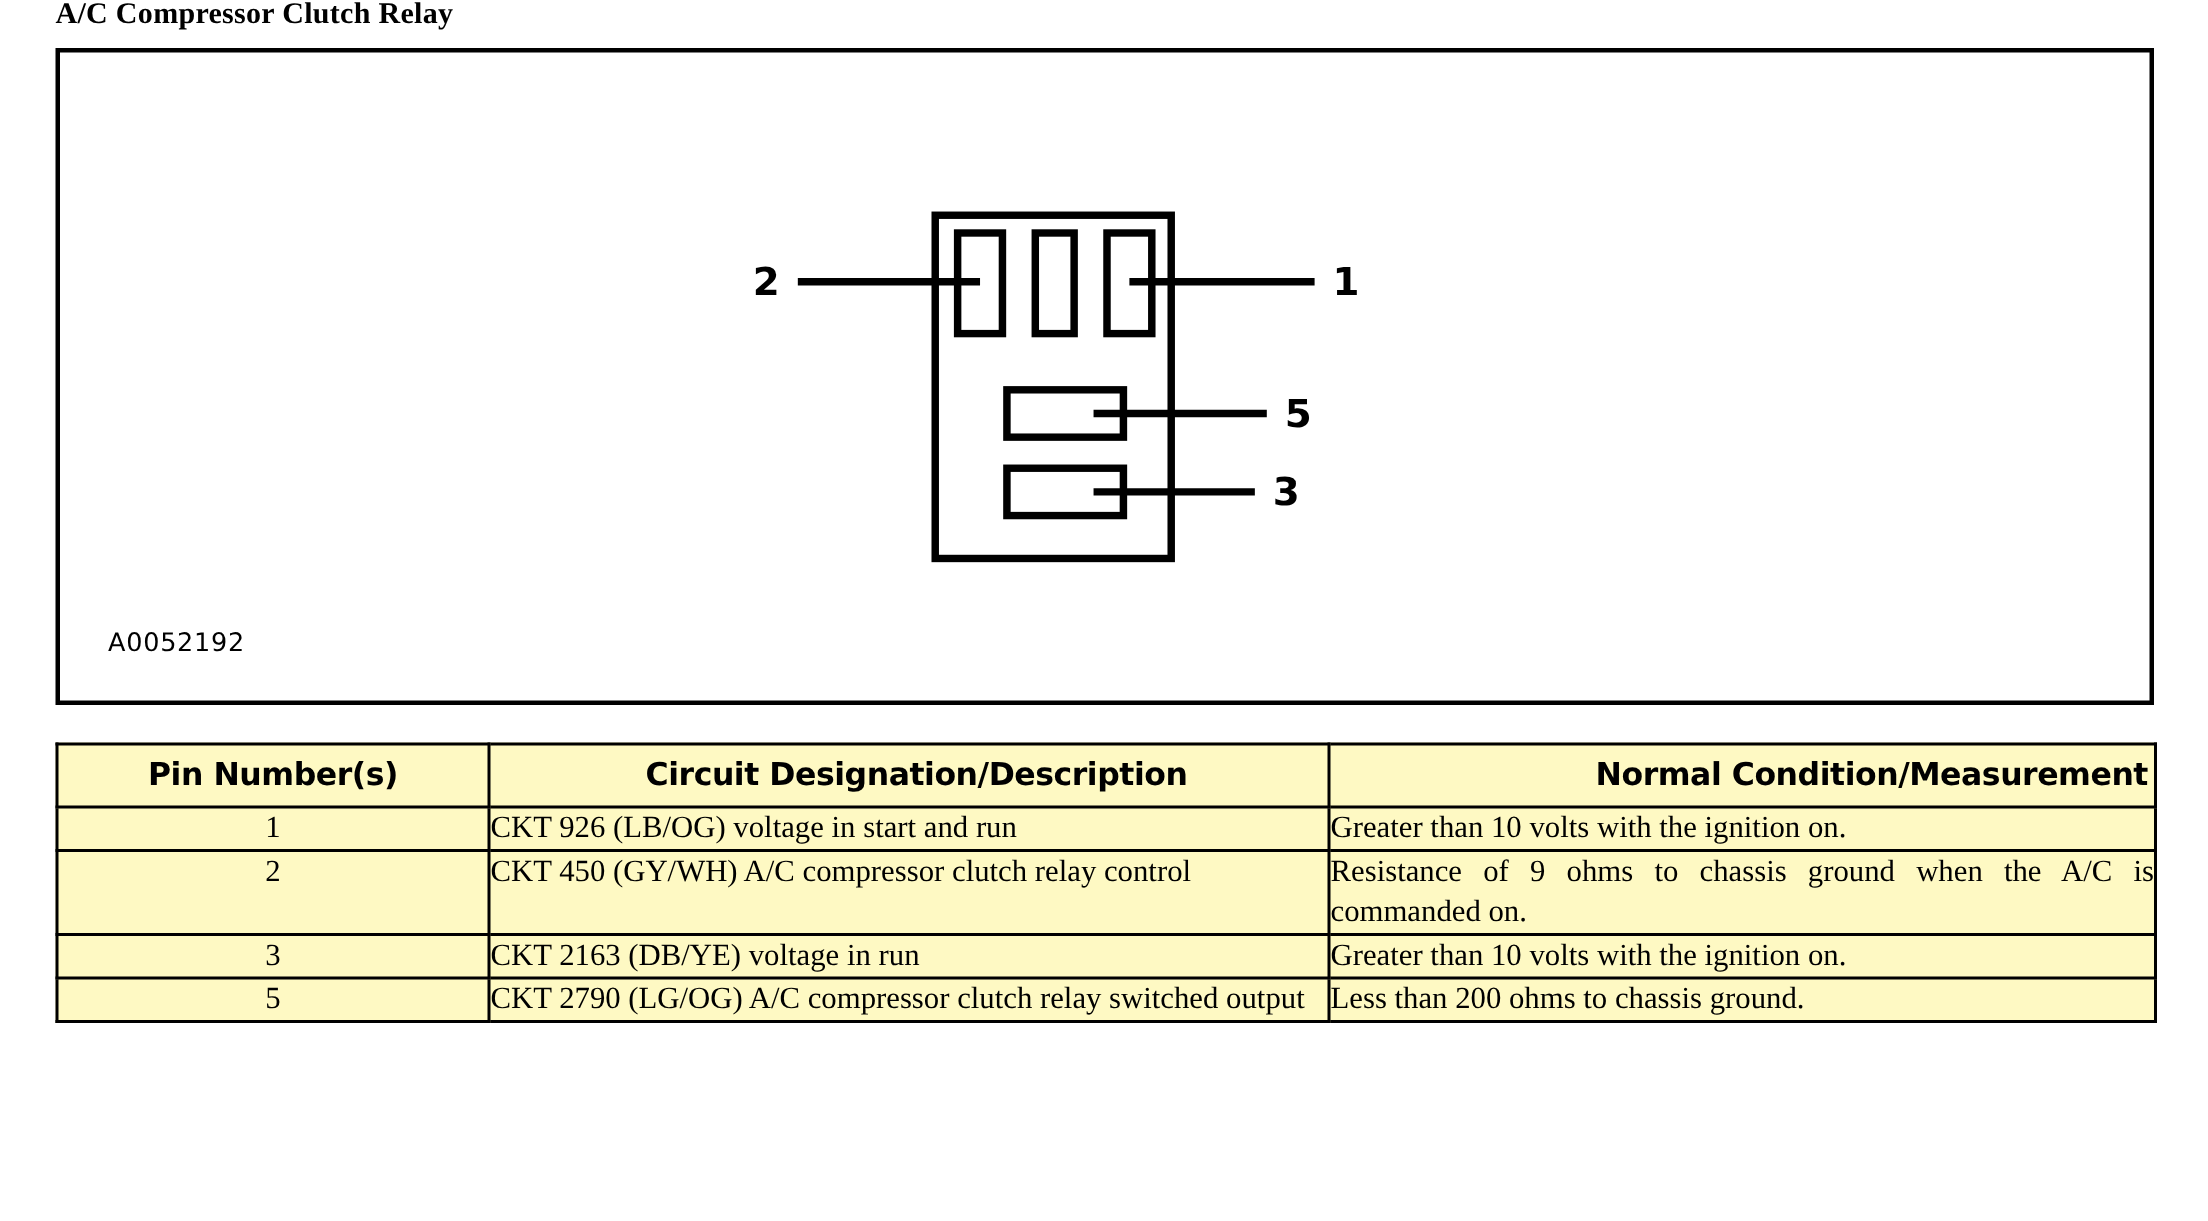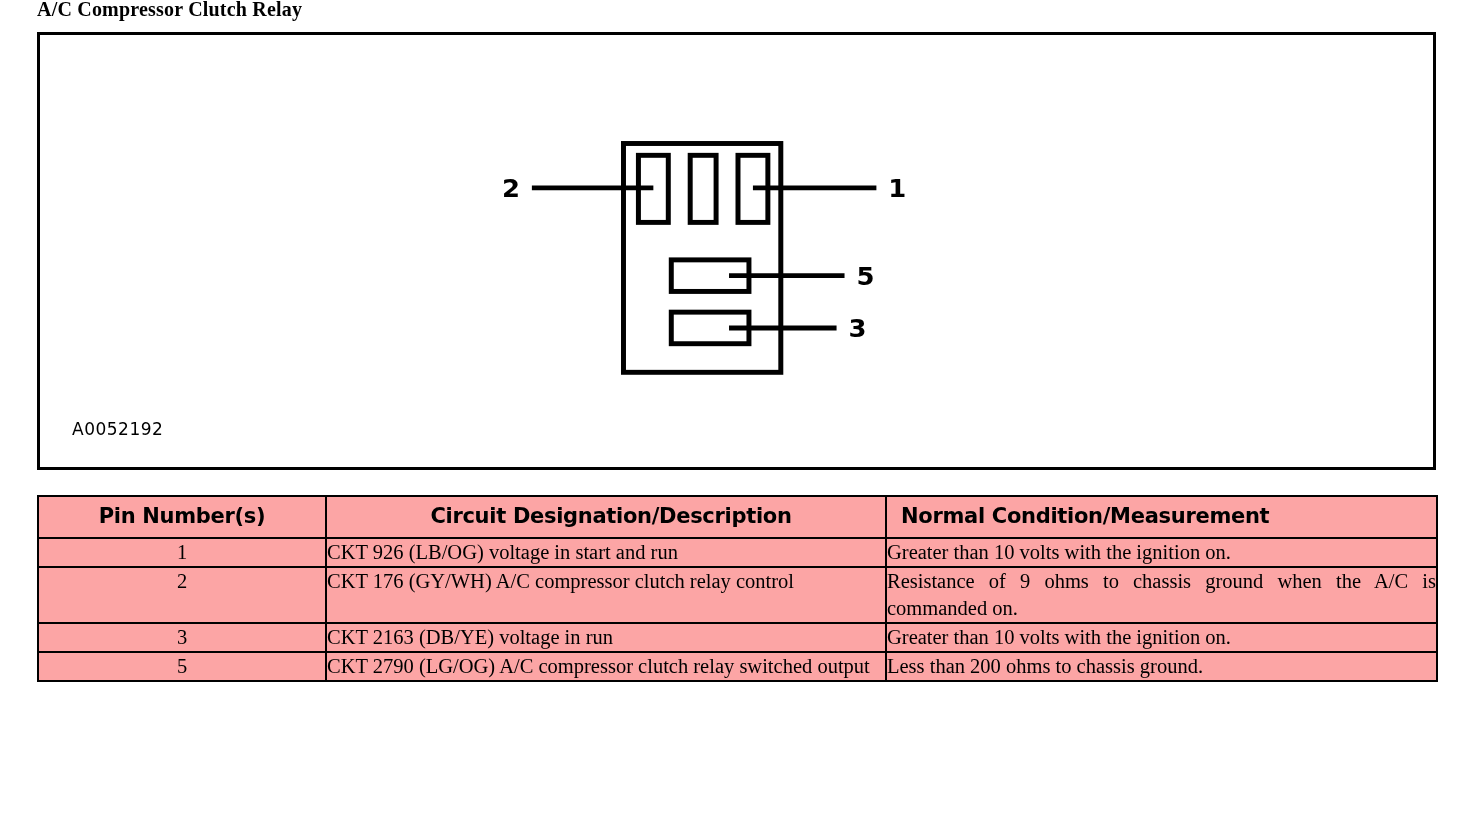--- a/index.html
+++ b/index.html
@@ -62,42 +62,42 @@
   }
 
   
   #pin-table {
     position: absolute;
     left: 37px;
     top: 495px;
     width: 1399px;
     border-collapse: collapse;
     table-layout: fixed;
-    background: #fca5a5;
+    background: #fef9c3;
   }
   #pin-table td, #pin-table th {
     border: 2px solid #000;
     padding: 0;
     vertical-align: top;
   }
   #pin-table thead th {
     font-family: "DejaVu Sans", "Liberation Sans", sans-serif;
     font-weight: bold;
     font-size: 21px;
     text-align: center;
     letter-spacing: -0.3px;
     padding: 7px 4px 9px 4px;
     vertical-align: middle;
   }
   #pin-table thead th.col-desc,
   #pin-table thead th.col-cond {
     padding-left: 14px;
   }
   #pin-table thead th.col-cond {
-    text-align: left;
+    text-align: right;
   }
   #pin-table tbody td {
     font-family: "Liberation Serif", "DejaVu Serif", serif;
     font-size: 20.5px;
     line-height: 1.32;
   }
   .cell-pin {
     text-align: center;
     padding: 8px 4px 10px 4px;
   }
@@ -162,21 +162,21 @@
     </tr>
   </thead>
   <tbody>
     <tr>
       <td class="cell-pin">1</td>
       <td class="cell-desc">CKT 926 (LB/OG) voltage in start and run</td>
       <td class="cell-cond">Greater than 10 volts with the ignition on.</td>
     </tr>
     <tr class="row-tall">
       <td class="cell-pin">2</td>
-      <td class="cell-desc">CKT 176 (GY/WH) A/C compressor clutch relay control</td>
+      <td class="cell-desc">CKT 450 (GY/WH) A/C compressor clutch relay control</td>
       <td class="cell-cond">Resistance of 9 ohms to chassis ground when the A/C is commanded on.</td>
     </tr>
     <tr>
       <td class="cell-pin">3</td>
       <td class="cell-desc">CKT 2163 (DB/YE) voltage in run</td>
       <td class="cell-cond">Greater than 10 volts with the ignition on.</td>
     </tr>
     <tr class="row-tall">
       <td class="cell-pin">5</td>
       <td class="cell-desc">CKT 2790 (LG/OG) A/C compressor clutch relay switched output</td>

